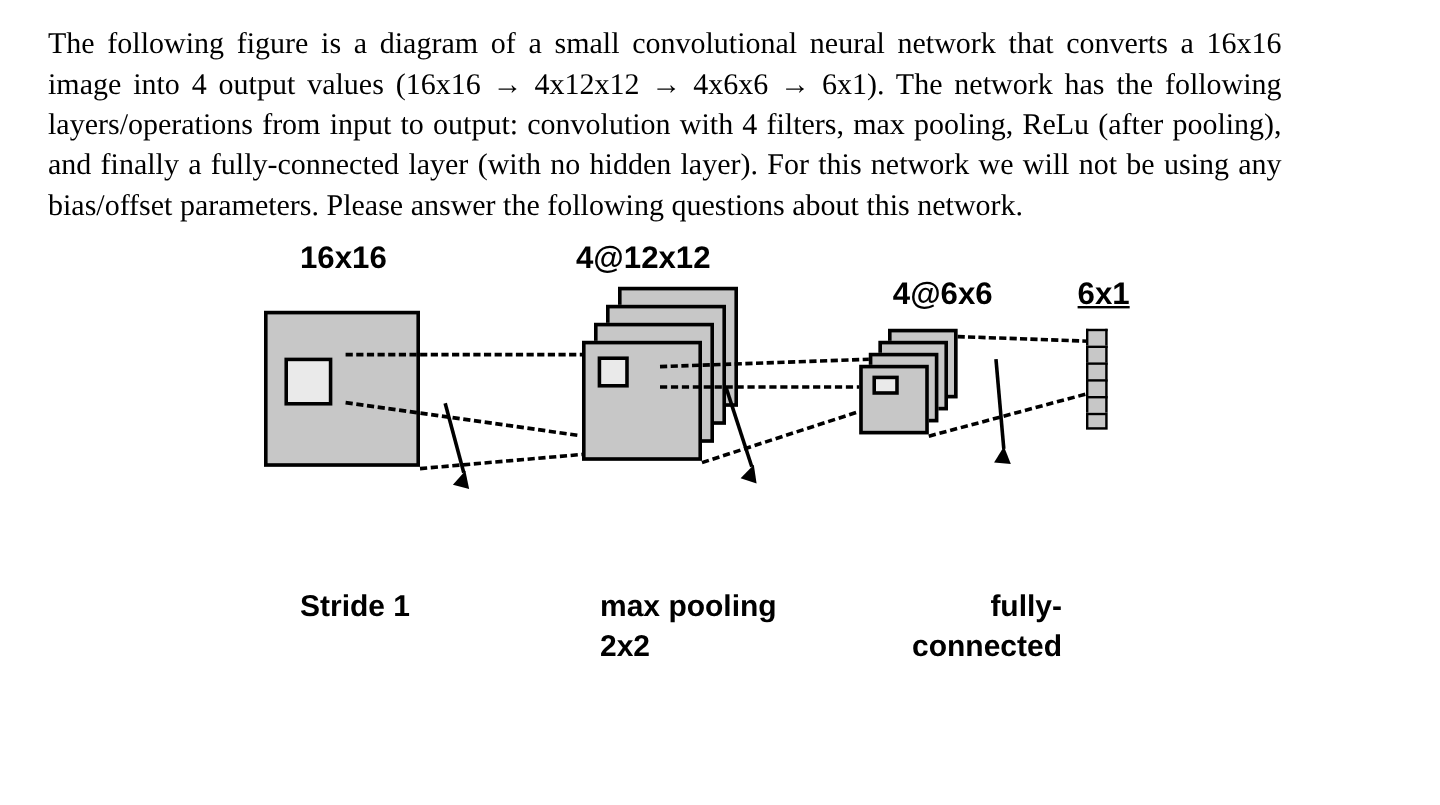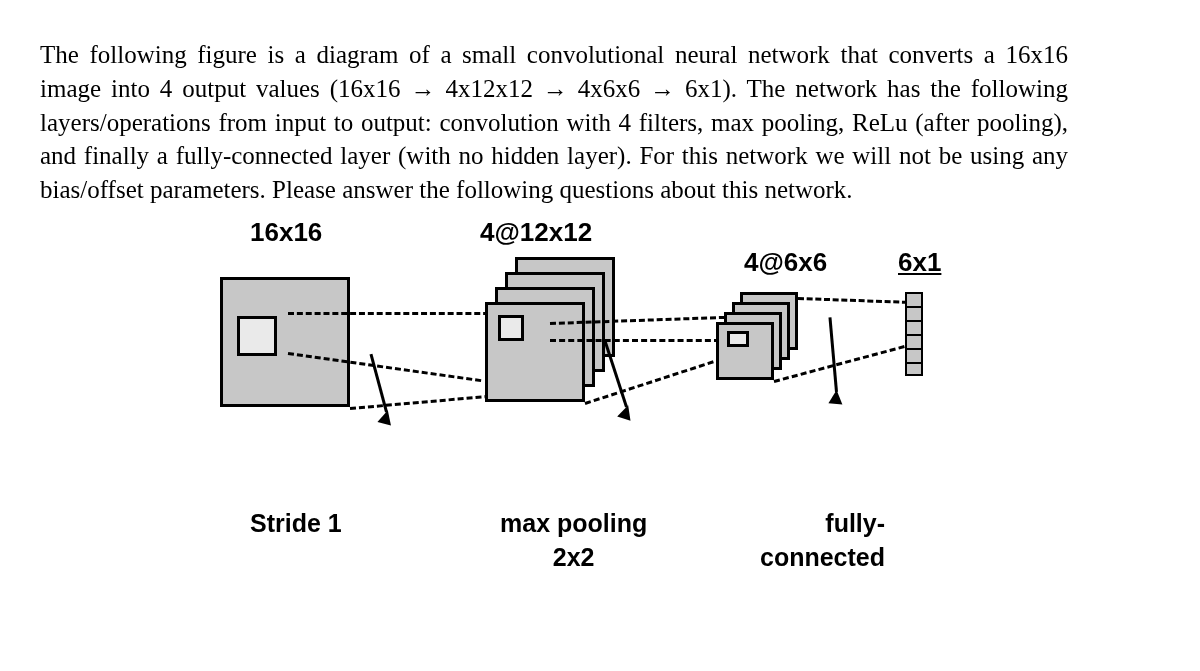--- a/index.html
+++ b/index.html
@@ -6,21 +6,21 @@
     margin: 0;
     padding: 0;
     background: #ffffff;
     font-family: Georgia, "Times New Roman", serif;
     color: #000;
   }
   .page {
     width: 1108px;
     height: 671px;
     box-sizing: border-box;
-    padding: 38px 40px 0 40px;
+    padding: 20px 40px 0 40px;
     position: relative;
   }
   .para {
     font-size: 25px;
     line-height: 1.35;
     text-align: justify;
     margin-bottom: 10px;
   }
   .diagram {
     position: relative;
@@ -33,21 +33,21 @@
     position: absolute;
     font-weight: bold;
     font-size: 26px;
     white-space: nowrap;
   }
   .caption {
     position: absolute;
     font-weight: bold;
     font-size: 25px;
     line-height: 1.35;
-    text-align: center;
+    text-align: left;
     white-space: nowrap;
   }
   
   .plate {
     position: absolute;
     background: #c7c7c7;
     border: 3px solid #000;
     box-sizing: border-box;
   }
   

